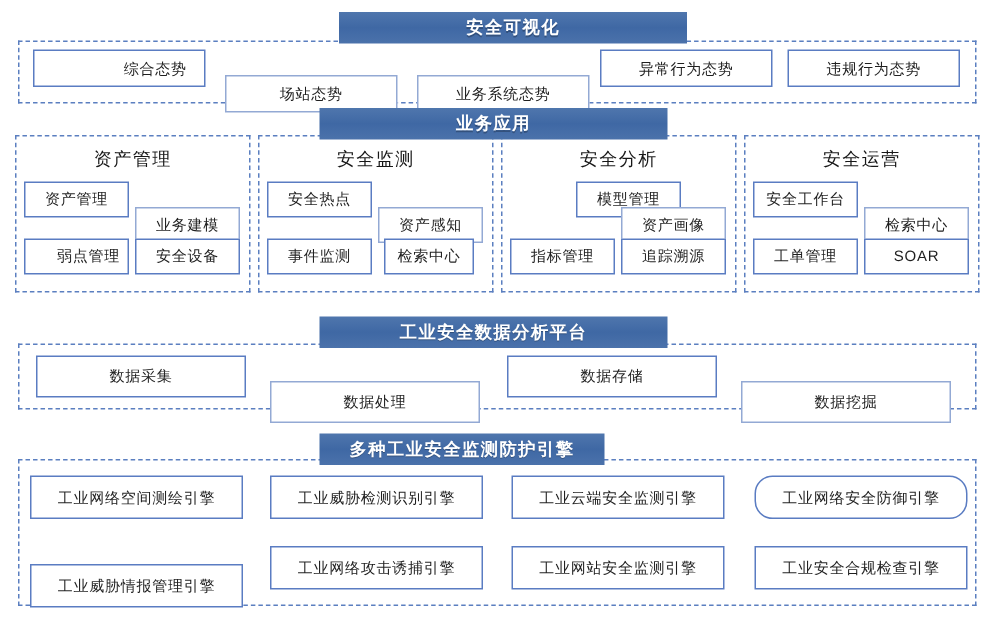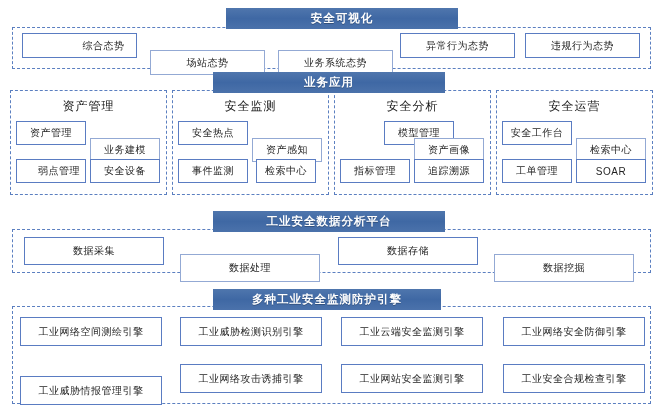--- a/index.html
+++ b/index.html
@@ -137,25 +137,25 @@
 
   <div class="section-title" style="left:213px; top:211px; width:232px; height:21px;">工业安全数据分析平台</div>
 
   <div class="cell" style="left:24px; top:237px; width:140px; height:28px;">数据采集</div>
   <div class="cell light" style="left:180px; top:237px; width:140px; height:28px;">数据处理</div>
   <div class="cell" style="left:338px; top:237px; width:140px; height:28px;">数据存储</div>
   <div class="cell light" style="left:494px; top:237px; width:140px; height:28px;">数据挖掘</div>
 
   <div class="layer" style="left:12px; top:306px; width:639px; height:98px;"></div>
 
-  <div class="section-title" style="left:213px; top:289px; width:228px; height:21px;">多种工业安全监测防护引擎</div>
+  <div class="section-title" style="left:213px; top:289px; width:190px; height:21px;">多种工业安全监测防护引擎</div>
 
   <div class="cell" style="left:20px; top:317px; width:142px; height:29px;">工业网络空间测绘引擎</div>
   <div class="cell" style="left:180px; top:317px; width:142px; height:29px;">工业威胁检测识别引擎</div>
   <div class="cell" style="left:341px; top:317px; width:142px; height:29px;">工业云端安全监测引擎</div>
-  <div class="cell" style="left:503px; top:317px; width:142px; height:29px;">工业网络安全防御引擎</div>
+  <div class="cell" style="left:503px; top:317px; width:142px; height:29px;border-radius:12px;">工业网络安全防御引擎</div>
 
   <div class="cell" style="left:20px; top:364px; width:142px; height:29px;margin-top:12px;">工业威胁情报管理引擎</div>
   <div class="cell" style="left:180px; top:364px; width:142px; height:29px;">工业网络攻击诱捕引擎</div>
   <div class="cell" style="left:341px; top:364px; width:142px; height:29px;">工业网站安全监测引擎</div>
   <div class="cell" style="left:503px; top:364px; width:142px; height:29px;">工业安全合规检查引擎</div>
 
 </div>
 
 </body></html>

